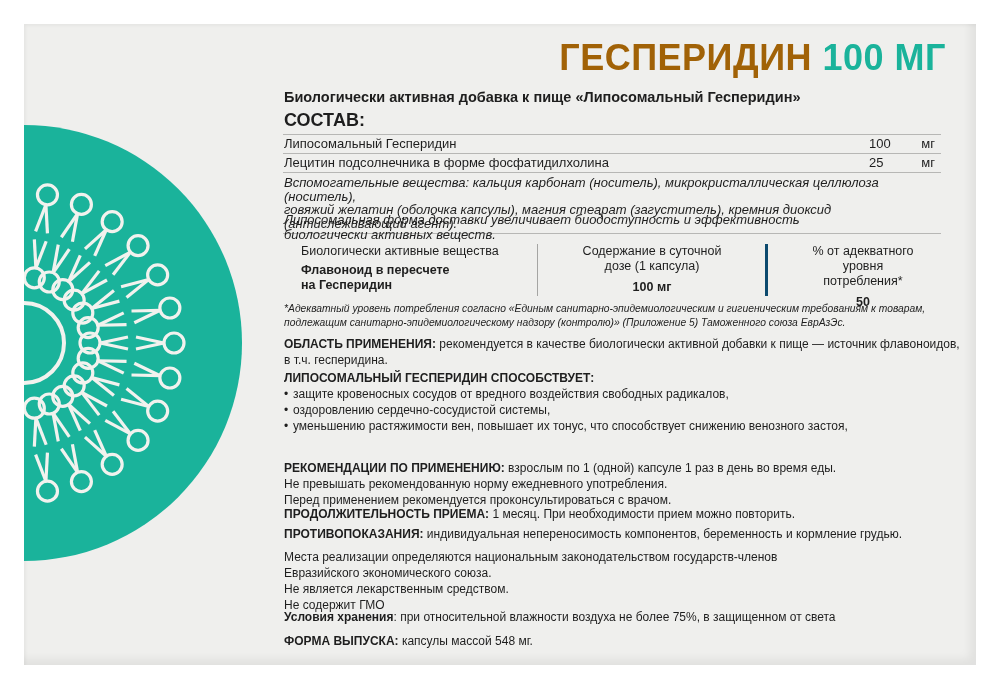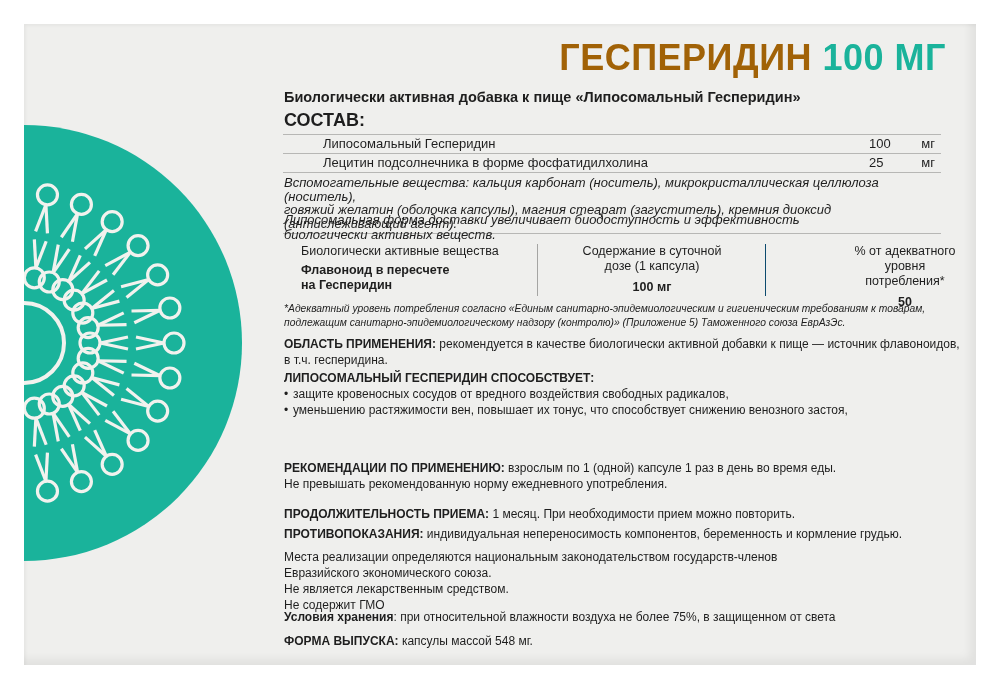--- a/index.html
+++ b/index.html
@@ -9,30 +9,30 @@
           box-shadow: inset -6px -6px 8px rgba(0,0,0,0.06), inset 2px 2px 3px rgba(0,0,0,0.04); overflow:hidden; }
   .art { position:absolute; left:0; top:0; width:260px; height:641px; }
   .content { position:absolute; left:259px; top:0; width:680px; }
   .title { position:absolute; right:30px; top:13px; font-weight:bold; font-size:36px; letter-spacing:0.5px; white-space:nowrap; }
   .title .name { color:#a16207; }
   .title .dose { color:#1ab39b; }
   .subtitle { position:absolute; left:1px; top:65px; font-weight:bold; font-size:14.5px; white-space:nowrap; }
   .sostav { position:absolute; left:1px; top:86px; font-weight:bold; font-size:18px; }
   .comp { position:absolute; left:0; top:110px; width:658px; }
   .comp-row { display:flex; height:18px; line-height:18px; font-size:13px; border-top:1.5px solid #b7b7b5; padding-left:1px; }
-  .comp-row .cname { flex:1;margin-left:39px; }
+  .comp-row .cname { flex:1; }
   .comp-row .cval { width:40px; text-align:left; }
   .comp-row .cunit { width:26px; text-align:right; padding-right:6px; }
   .excip { border-top:1.5px solid #b7b7b5; border-bottom:1.5px solid #b7b7b5; font-style:italic; font-size:13px; line-height:13.5px; padding:3px 1px 3px 1px; }
   .lipo-note { position:absolute; left:1px; top:188px; font-style:italic; font-size:13px; line-height:15px; width:560px; }
   .nutr { position:absolute; left:0; top:220px; width:658px; height:52px; font-size:12.5px; }
   .nutr .col { position:absolute; top:0; height:52px; }
   .nutr .c1 { left:18px; width:240px; }
   .nutr .c2 { left:254px; width:228px; text-align:center; border-left:1px solid #a5a5a3; }
-  .nutr .c3 { left:482px; width:190px; text-align:center; border-left:1px solid #0c4a6e;padding-left:44px; }
+  .nutr .c3 { left:482px; width:190px; text-align:center; border-left:3px solid #0c4a6e; }
   .nutr .hdr { line-height:15px; }
   .nutr .c1 .val { font-weight:bold; margin-top:4px; line-height:15px; }
   .nutr .c2 .val, .nutr .c3 .val { font-weight:bold; margin-top:6px; }
   .footnote { position:absolute; left:1px; top:278px; font-style:italic; font-size:10.3px; line-height:14px; width:665px; }
   .para { position:absolute; left:1px; width:680px; font-size:12px; line-height:16px; }
   .para b { font-weight:bold; }
   .bullets { margin:0; padding:0; list-style:none; }
   .bullets li { position:relative; padding-left:9px; }
   .bullets li:before { content:"•"; position:absolute; left:0; top:0; }
 </style>
@@ -172,27 +172,29 @@
     <div class="footnote">*Адекватный уровень потребления согласно «Единым санитарно-эпидемиологическим и гигиеническим требованиям к товарам, подлежащим санитарно-эпидемиологическому надзору (контролю)» (Приложение 5) Таможенного союза ЕврАзЭс.</div>
 
     <div class="para" style="top:312px">
       <b>ОБЛАСТЬ ПРИМЕНЕНИЯ:</b><span> рекомендуется в качестве биологически активной добавки к пище — источник флавоноидов, в т.ч. гесперидина.</span>
     </div>
 
     <div class="para" style="top:346px">
       <b>ЛИПОСОМАЛЬНЫЙ ГЕСПЕРИДИН СПОСОБСТВУЕТ:</b>
       <ul class="bullets">
         <li>защите кровеносных сосудов от вредного воздействия свободных радикалов,</li>
+        <li>оздоровлению сердечно-сосудистой системы,</li>
         <li>уменьшению растяжимости вен, повышает их тонус, что способствует снижению венозного застоя,</li>
       </ul>
     </div>
 
     <div class="para" style="top:436px">
       <b>РЕКОМЕНДАЦИИ ПО ПРИМЕНЕНИЮ:</b><span> взрослым по 1 (одной) капсуле 1 раз в день во время еды.</span>
       <div>Не превышать рекомендованную норму ежедневного употребления.</div>
+      <div>Перед применением рекомендуется проконсультироваться с врачом.</div>
     </div>
 
     <div class="para" style="top:482px">
       <b>ПРОДОЛЖИТЕЛЬНОСТЬ ПРИЕМА:</b><span> 1 месяц. При необходимости прием можно повторить.</span>
     </div>
 
     <div class="para" style="top:502px">
       <b>ПРОТИВОПОКАЗАНИЯ:</b><span> индивидуальная непереносимость компонентов, беременность и кормление грудью.</span>
     </div>
 

